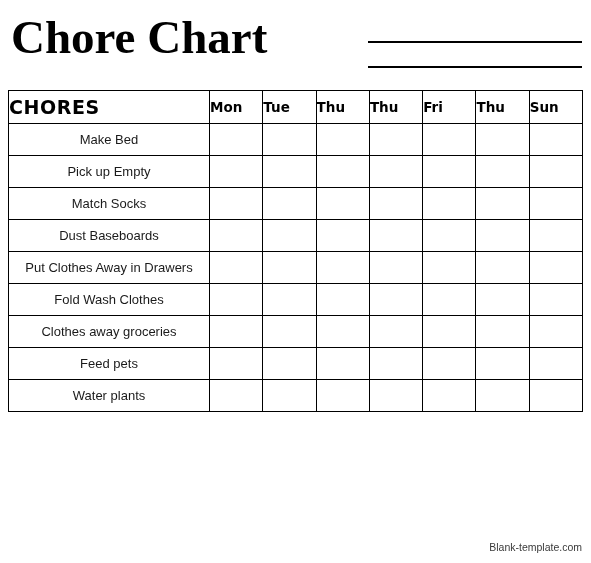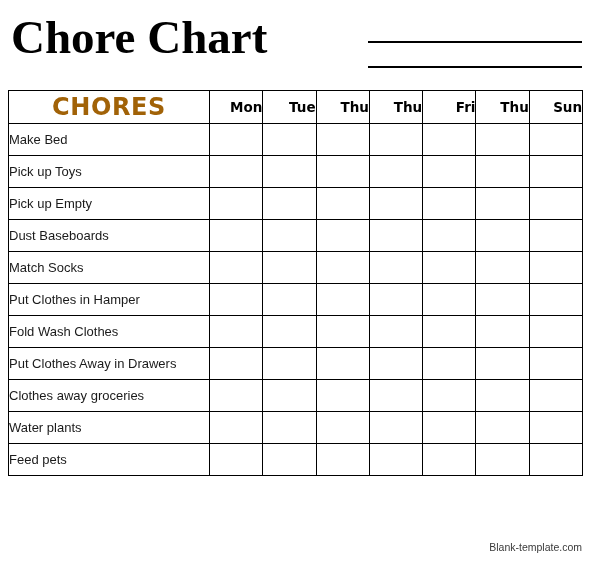--- a/index.html
+++ b/index.html
@@ -77,40 +77,40 @@
   col.chores-col { width: 201px; }
   col.day-col    { width: 53.3px; }
 
   thead th {
     height: 32px;
     background: #ffffff;
     vertical-align: middle;
   }
 
   #chores-header-cell {
-    text-align: center;
+    text-align: left;
     font-family: "DejaVu Sans", sans-serif;
     font-weight: bold;
-    font-size: 24px;
+    font-size: 19px;
     letter-spacing: 0.6px;
-    color: #a16207;
+    color: #000000;
   }
 
   .day-header-cell {
-    text-align: right;
+    text-align: left;
     font-family: "DejaVu Sans", sans-serif;
     font-weight: bold;
     font-size: 13.5px;
     color: #000000;
   }
 
   tbody tr { height: 32px; }
 
   .chore-name-cell {
-    text-align: left;
+    text-align: center;
     vertical-align: middle;
     padding-left: 10px;
     font-family: "Liberation Sans", sans-serif;
     font-weight: normal;
     font-size: 13px;
     color: #1a1a1a;
     white-space: nowrap;
   }
 
   .check-cell {
@@ -168,111 +168,91 @@
           <td class="chore-name-cell">Make Bed</td>
           <td class="check-cell"></td>
           <td class="check-cell"></td>
           <td class="check-cell"></td>
           <td class="check-cell"></td>
           <td class="check-cell"></td>
           <td class="check-cell"></td>
           <td class="check-cell"></td>
         </tr>
         <tr>
-          <td class="chore-name-cell">Pick up Toys</td>
-          <td class="check-cell"></td>
-          <td class="check-cell"></td>
-          <td class="check-cell"></td>
-          <td class="check-cell"></td>
-          <td class="check-cell"></td>
-          <td class="check-cell"></td>
-          <td class="check-cell"></td>
-        </tr>
-        <tr>
           <td class="chore-name-cell">Pick up Empty</td>
           <td class="check-cell"></td>
           <td class="check-cell"></td>
           <td class="check-cell"></td>
           <td class="check-cell"></td>
           <td class="check-cell"></td>
           <td class="check-cell"></td>
           <td class="check-cell"></td>
         </tr>
         <tr>
+          <td class="chore-name-cell">Match Socks</td>
+          <td class="check-cell"></td>
+          <td class="check-cell"></td>
+          <td class="check-cell"></td>
+          <td class="check-cell"></td>
+          <td class="check-cell"></td>
+          <td class="check-cell"></td>
+          <td class="check-cell"></td>
+        </tr>
+        <tr>
           <td class="chore-name-cell">Dust Baseboards</td>
           <td class="check-cell"></td>
           <td class="check-cell"></td>
           <td class="check-cell"></td>
           <td class="check-cell"></td>
           <td class="check-cell"></td>
           <td class="check-cell"></td>
           <td class="check-cell"></td>
         </tr>
         <tr>
-          <td class="chore-name-cell">Match Socks</td>
-          <td class="check-cell"></td>
-          <td class="check-cell"></td>
-          <td class="check-cell"></td>
-          <td class="check-cell"></td>
-          <td class="check-cell"></td>
-          <td class="check-cell"></td>
-          <td class="check-cell"></td>
-        </tr>
-        <tr>
-          <td class="chore-name-cell">Put Clothes in Hamper</td>
+          <td class="chore-name-cell">Put Clothes Away in Drawers</td>
           <td class="check-cell"></td>
           <td class="check-cell"></td>
           <td class="check-cell"></td>
           <td class="check-cell"></td>
           <td class="check-cell"></td>
           <td class="check-cell"></td>
           <td class="check-cell"></td>
         </tr>
         <tr>
           <td class="chore-name-cell">Fold Wash Clothes</td>
           <td class="check-cell"></td>
           <td class="check-cell"></td>
           <td class="check-cell"></td>
           <td class="check-cell"></td>
           <td class="check-cell"></td>
           <td class="check-cell"></td>
           <td class="check-cell"></td>
         </tr>
         <tr>
-          <td class="chore-name-cell">Put Clothes Away in Drawers</td>
-          <td class="check-cell"></td>
-          <td class="check-cell"></td>
-          <td class="check-cell"></td>
-          <td class="check-cell"></td>
-          <td class="check-cell"></td>
-          <td class="check-cell"></td>
-          <td class="check-cell"></td>
-        </tr>
-        <tr>
           <td class="chore-name-cell">Clothes away groceries</td>
           <td class="check-cell"></td>
           <td class="check-cell"></td>
           <td class="check-cell"></td>
           <td class="check-cell"></td>
           <td class="check-cell"></td>
           <td class="check-cell"></td>
           <td class="check-cell"></td>
         </tr>
         <tr>
+          <td class="chore-name-cell">Feed pets</td>
+          <td class="check-cell"></td>
+          <td class="check-cell"></td>
+          <td class="check-cell"></td>
+          <td class="check-cell"></td>
+          <td class="check-cell"></td>
+          <td class="check-cell"></td>
+          <td class="check-cell"></td>
+        </tr>
+        <tr>
           <td class="chore-name-cell">Water plants</td>
-          <td class="check-cell"></td>
-          <td class="check-cell"></td>
-          <td class="check-cell"></td>
-          <td class="check-cell"></td>
-          <td class="check-cell"></td>
-          <td class="check-cell"></td>
-          <td class="check-cell"></td>
-        </tr>
-        <tr>
-          <td class="chore-name-cell">Feed pets</td>
           <td class="check-cell"></td>
           <td class="check-cell"></td>
           <td class="check-cell"></td>
           <td class="check-cell"></td>
           <td class="check-cell"></td>
           <td class="check-cell"></td>
           <td class="check-cell"></td>
         </tr>
       </tbody>
   </table>

